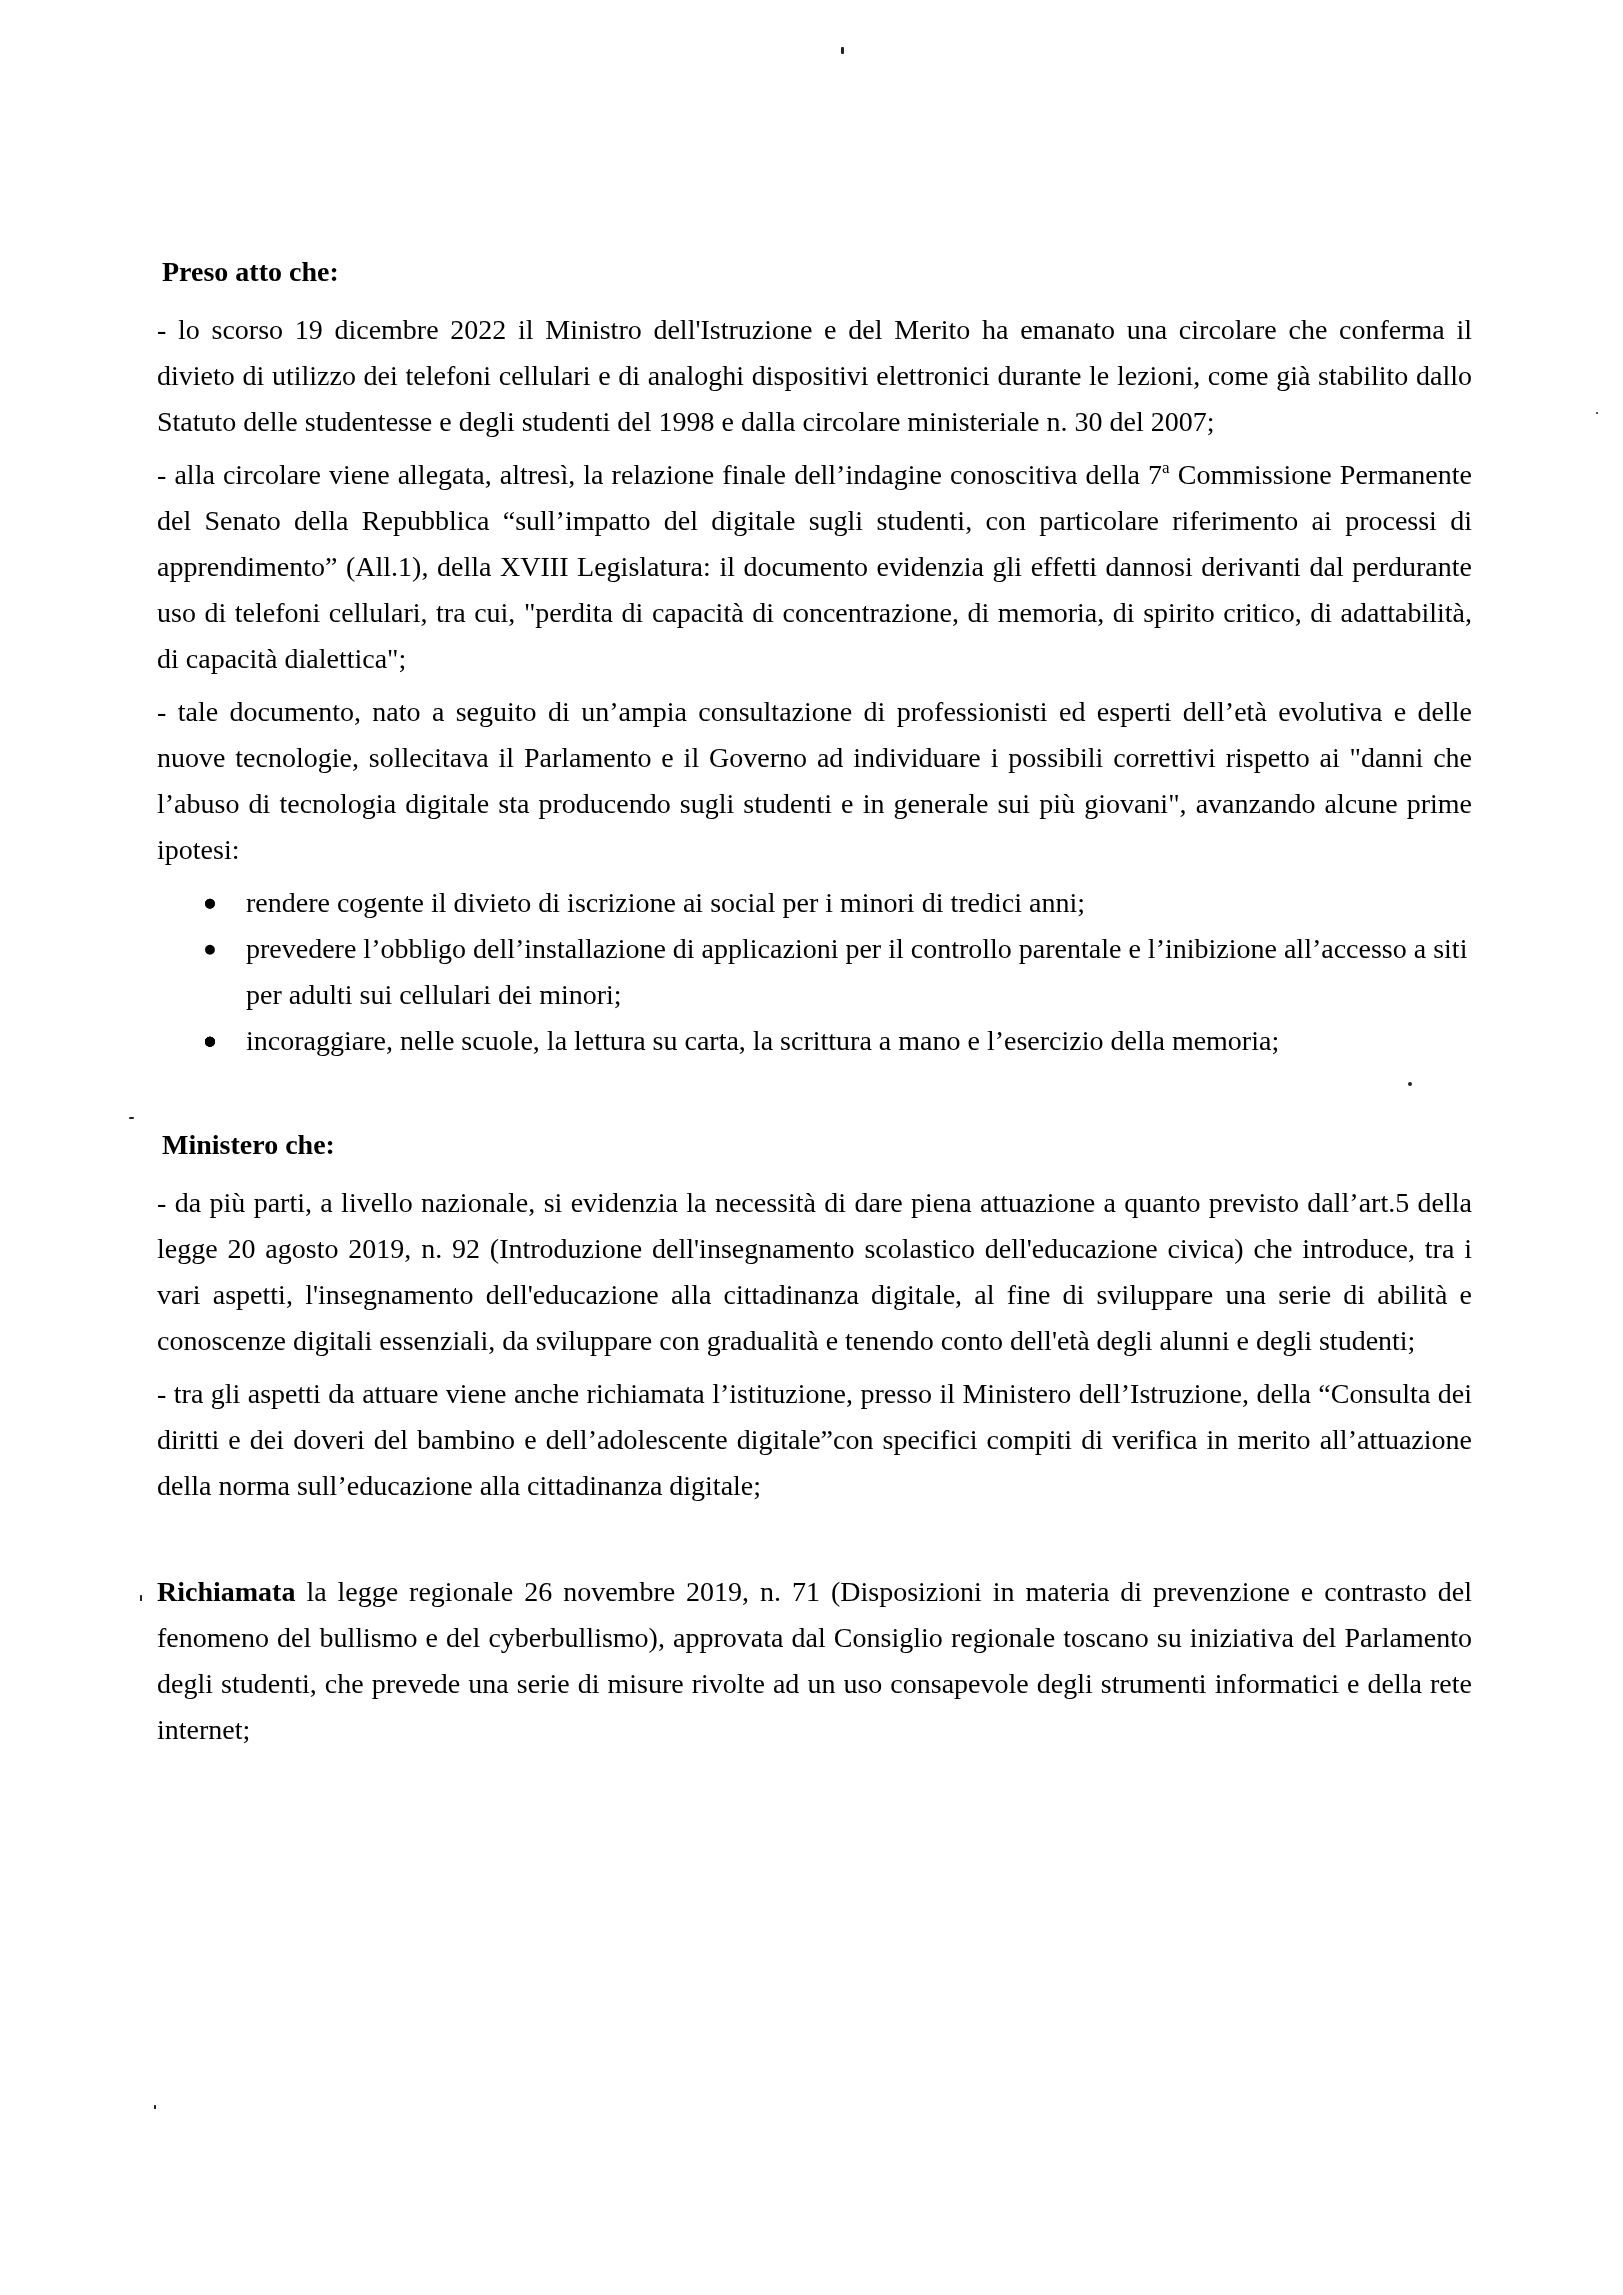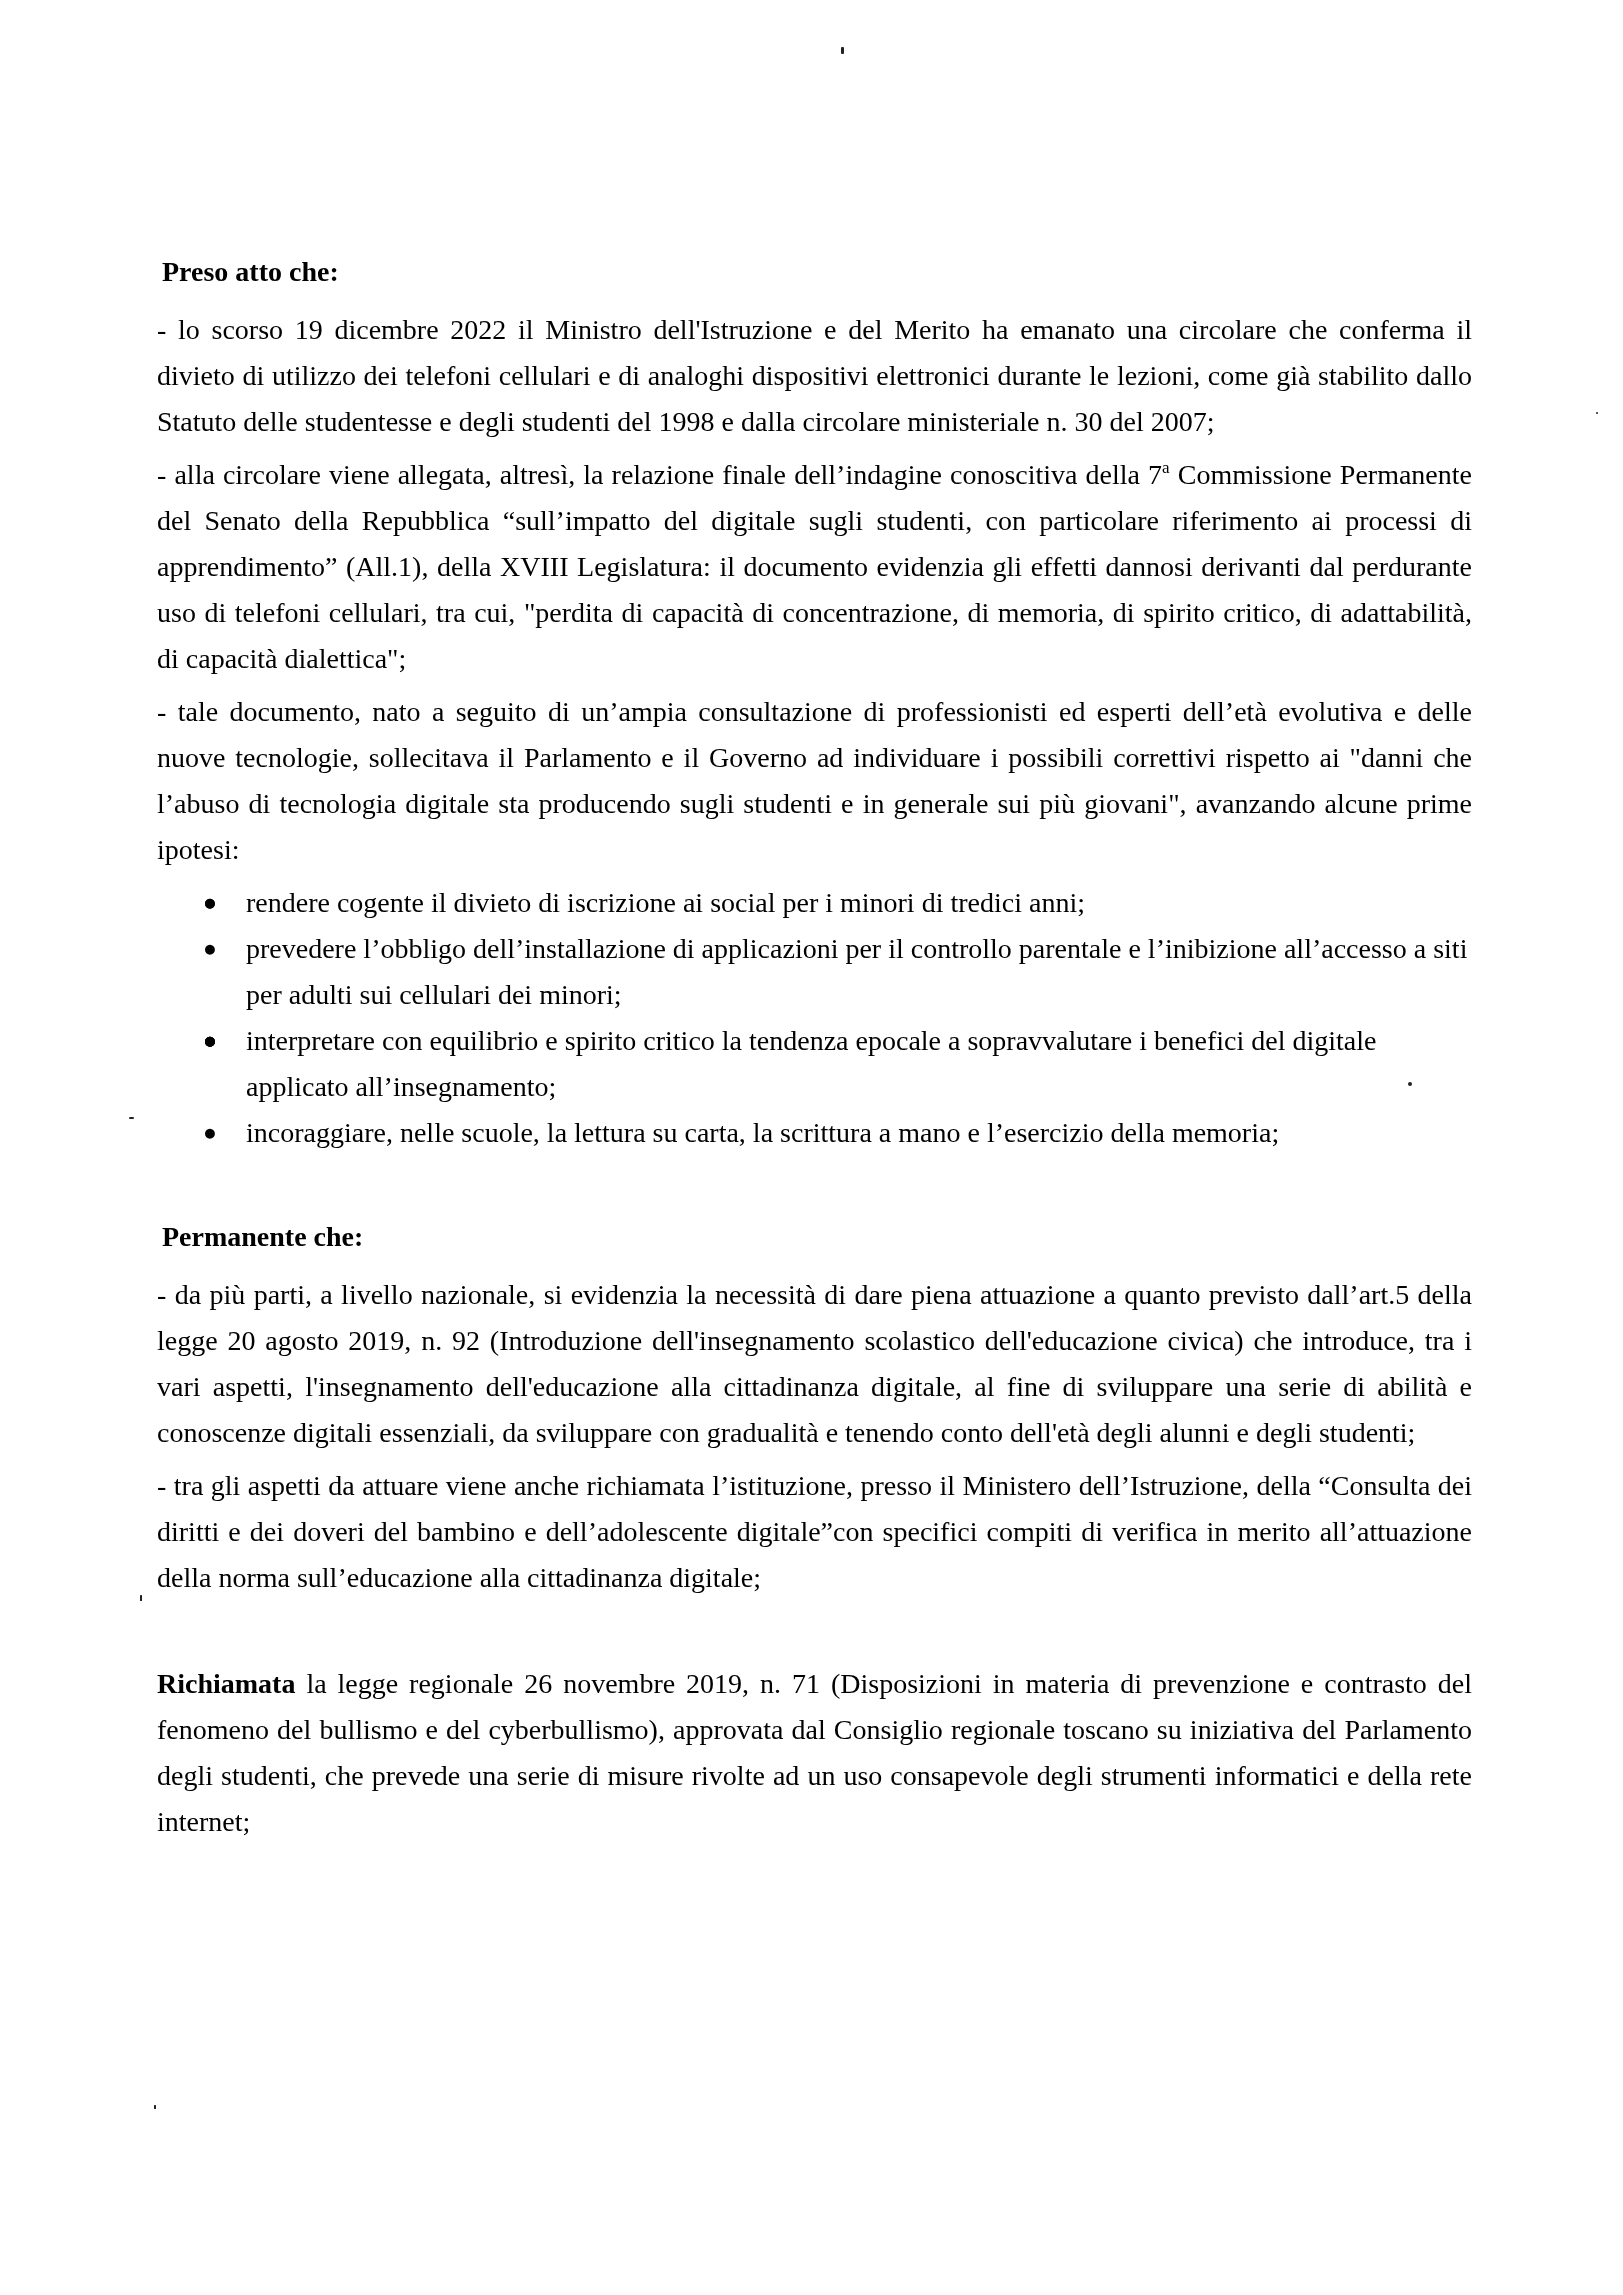--- a/index.html
+++ b/index.html
@@ -73,29 +73,29 @@
     <p class="para"><span>- alla circolare viene allegata, altresì, la relazione finale dell’indagine conoscitiva della 7</span><sup>a</sup><span> Commissione Permanente del Senato della Repubblica “sull’impatto del digitale sugli studenti, con particolare riferimento ai processi di apprendimento” (All.1), della XVIII Legislatura: il documento evidenzia gli effetti dannosi derivanti dal perdurante uso di telefoni cellulari, tra cui, "perdita di capacità di concentrazione, di memoria, di spirito critico, di adattabilità, di capacità dialettica";</span></p>
     <p class="para">- tale documento, nato a seguito di un’ampia consultazione di professionisti ed esperti dell’età evolutiva e delle nuove tecnologie, sollecitava il Parlamento e il Governo ad individuare i possibili correttivi rispetto ai "danni che l’abuso di tecnologia digitale sta producendo sugli studenti e in generale sui più giovani", avanzando alcune prime ipotesi:</p>
 
     <ul class="bullets">
       <li><span class="bullet">●</span></li>
       <li><span class="bullet">●</span><span>rendere cogente il divieto di iscrizione ai social per i minori di tredici anni;</span></li>
       <li><span class="bullet">●</span><span>prevedere l’obbligo dell’installazione di applicazioni per il controllo parentale e l’inibizione all’accesso a siti per adulti sui cellulari dei minori;</span></li>
       <li><span class="bullet">●</span></li>
       <li><span class="bullet">●</span></li>
       <li><span class="bullet">●</span></li>
-      <li><span class="bullet">●</span><span>interpretare con equilibrio e spirito critico la tendenza epocale a sopravvalutare i benefici del digitale applicato all’insegnamento;</span></li>
+      <li><span class="bullet">●</span></li>
       <li><span class="bullet">●</span><span>incoraggiare, nelle scuole, la lettura su carta, la scrittura a mano e l’esercizio della memoria;</span></li>
     </ul>
   </section>
 
   <div class="section-gap"></div>
 
   <section>
-    <p class="heading">Permanente che:</p>
+    <p class="heading">Ministero che:</p>
     <p class="para">- da più parti, a livello nazionale, si evidenzia la necessità di dare piena attuazione a quanto previsto dall’art.5 della legge 20 agosto 2019, n. 92 (Introduzione dell'insegnamento scolastico dell'educazione civica) che introduce, tra i vari aspetti, l'insegnamento dell'educazione alla cittadinanza digitale, al fine di sviluppare una serie di abilità e conoscenze digitali essenziali, da sviluppare con gradualità e tenendo conto dell'età degli alunni e degli studenti;</p>
     <p class="para">- tra gli aspetti da attuare viene anche richiamata l’istituzione, presso il Ministero dell’Istruzione, della “Consulta dei diritti e dei doveri del bambino e dell’adolescente digitale”con specifici compiti di verifica in merito all’attuazione della norma sull’educazione alla cittadinanza digitale;</p>
   </section>
 
   <div class="section-gap"></div>
 
   <section>
     <p class="para"><b>Richiamata</b><span> la legge regionale 26 novembre 2019, n. 71 (Disposizioni in materia di prevenzione e contrasto del fenomeno del bullismo e del cyberbullismo), approvata dal Consiglio regionale toscano su iniziativa del Parlamento degli studenti, che prevede una serie di misure rivolte ad un uso consapevole degli strumenti informatici e della rete internet;</span></p>
   </section>
 

